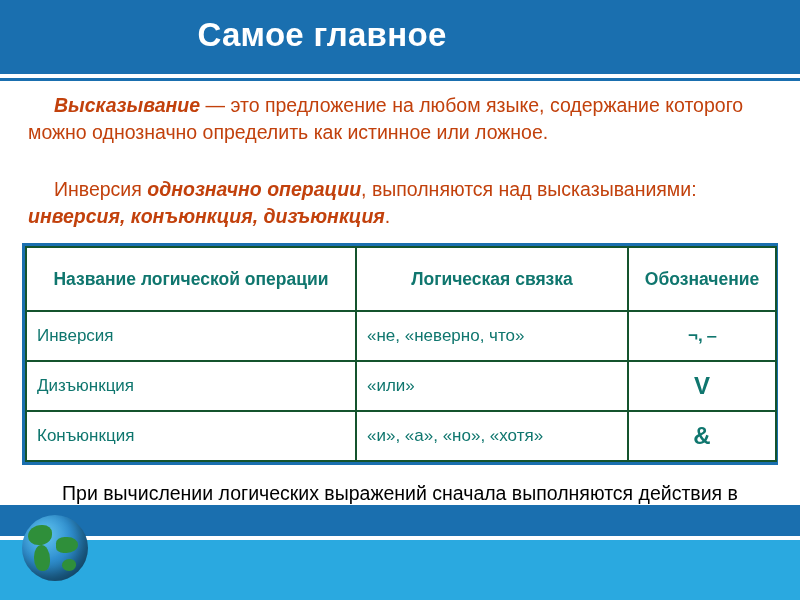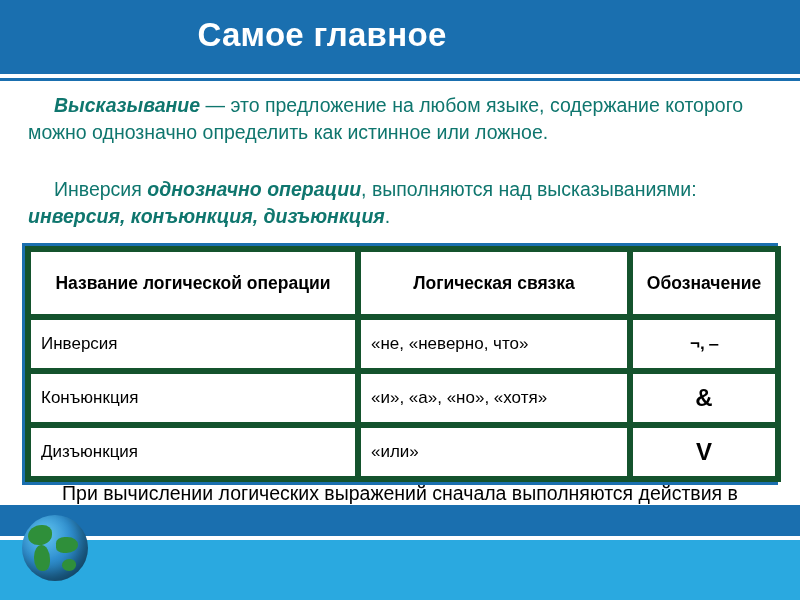--- a/index.html
+++ b/index.html
@@ -97,21 +97,21 @@
     background: #2f8f3a;
     border-radius: 45% 55% 50% 60%;
   }
   .globe .l1 { left: 6px;  top: 10px; width: 24px; height: 20px; border-radius: 60% 40% 55% 45%; }
   .globe .l2 { left: 12px; top: 30px; width: 16px; height: 26px; border-radius: 50% 60% 40% 55%; }
   .globe .l3 { left: 34px; top: 22px; width: 22px; height: 16px; border-radius: 45% 55% 60% 40%; }
   .globe .l4 { left: 40px; top: 44px; width: 14px; height: 12px; border-radius: 55% 45% 50% 50%; }
   
   .para {
     position: absolute;
-    color: #0f766e;
+    color: #c2410c;
     font-size: 19.5px;
     line-height: 27px;
     font-family: "Liberation Sans", sans-serif;
   }
   .p1 { left: 28px; top: 92px; width: 744px; }
   .p2 { left: 28px; top: 176px; width: 744px; }
   .indent { padding-left: 26px; }
   .b  { font-weight: bold; }
   .bi { font-weight: bold; font-style: italic; }
   
@@ -123,23 +123,23 @@
     border: 3px solid #1a6faf;
     background: #ffffff;
     box-sizing: border-box;
   }
   table.logic {
     border-collapse: collapse;
     width: 100%;
     table-layout: fixed;
   }
   table.logic th, table.logic td {
-    border: 6px solid #14532d;
-    font-family: "Liberation Sans", sans-serif;
-    color: #000000;
+    border: 2px solid #14532d;
+    font-family: "Liberation Sans", sans-serif;
+    color: #0f766e;
   }
   table.logic th {
     font-size: 17.5px;
     font-weight: bold;
     text-align: center;
     padding: 8px 6px;
     height: 46px;
     vertical-align: middle;
   }
   table.logic td {
@@ -203,28 +203,28 @@
           <th>Обозначение</th>
         </tr>
       </thead>
       <tbody>
         <tr>
           <td>Инверсия</td>
           <td>«не, «неверно, что»</td>
           <td class="sym">¬, ⎯</td>
         </tr>
         <tr>
+          <td>Дизъюнкция</td>
+          <td>«или»</td>
+          <td class="sym big">V</td>
+        </tr>
+        <tr>
           <td>Конъюнкция</td>
           <td>«и», «а», «но», «хотя»</td>
           <td class="sym big">&amp;</td>
-        </tr>
-        <tr>
-          <td>Дизъюнкция</td>
-          <td>«или»</td>
-          <td class="sym big">V</td>
         </tr>
       </tbody>
     </table>
   </div>
 
   <div class="p3">
     <span>При вычислении логических выражений сначала выполняются действия в скобках. Приоритет выполнения логических операций: </span><span class="b">¬, &amp;, V</span><span>.</span>
   </div>
 
   <div class="bottom-band-dark"></div>

